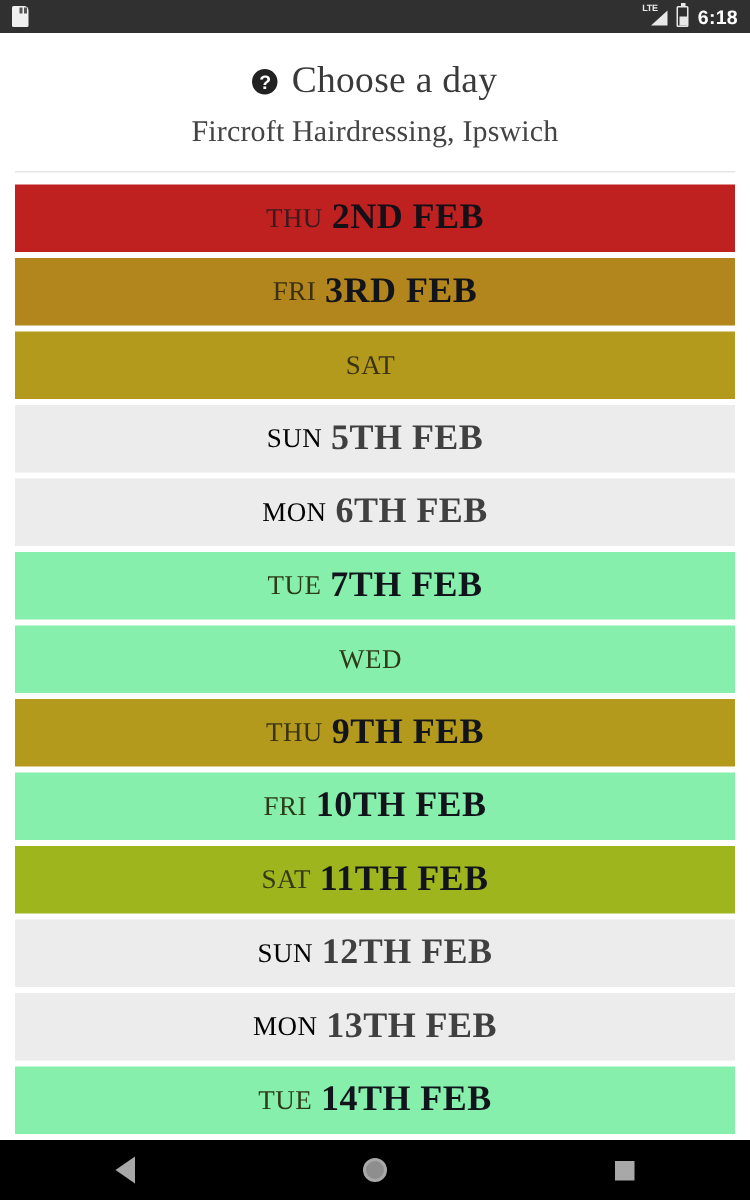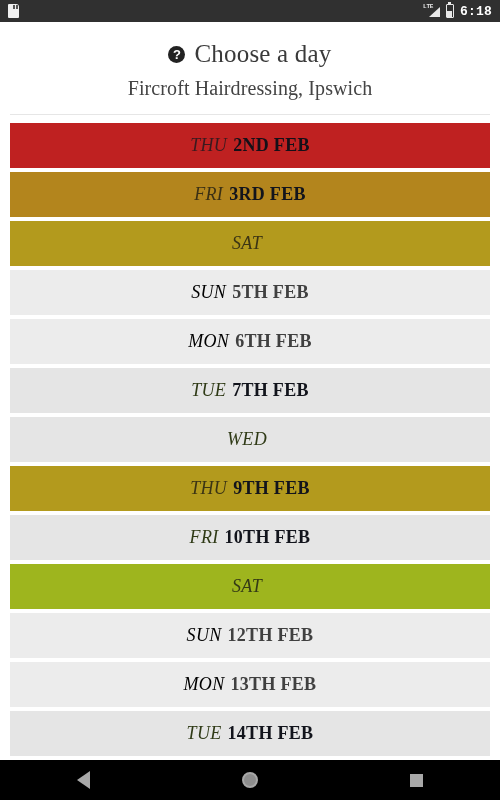--- a/index.html
+++ b/index.html
@@ -23,21 +23,20 @@
     align-items: center;
     justify-content: space-between;
     padding: 0 8px;
     box-sizing: border-box;
     font-family: "Liberation Sans", sans-serif;
   }
   .status-left, .status-right {
     display: flex;
     align-items: center;
     gap: 6px;
-    font-family: Liberation Mono, monospace;
   }
   .sd-icon {
     width: 11px;
     height: 14px;
     background: #f0f0f0;
     position: relative;
     border-radius: 1px 3px 1px 1px;
   }
   .sd-icon::before {
     content: "";
@@ -153,43 +152,42 @@
   .day-row {
     height: 45px;
     margin-bottom: 4px;
     display: flex;
     align-items: center;
     justify-content: center;
     box-sizing: border-box;
     cursor: pointer;
   }
   .day-row .dow {
-    font-style: italic;
     font-size: 18px;
     letter-spacing: 0.3px;
     margin-right: 6px;
   }
   .day-row .date {
     font-weight: bold;
-    font-size: 18px;
+    font-size: 24px;
     letter-spacing: 0.3px;
     color: #12141c;
   }
   
   .state-red   { background: #bf2121; }
   .state-red .dow  { color: #3b1a1f; }
   .state-red .date { color: #141018; }
 
   .state-amber { background: #b3851d; }
   .state-amber .dow  { color: #3b3014; }
 
   .state-olive { background: #b39a1d; }
   .state-olive .dow  { color: #3b3414; }
 
-  .state-green { background: #e5e5e5; }
+  .state-green { background: #86efac; }
   .state-green .dow  { color: #2f3a16; }
 
   .state-lime  { background: #9eb51e; }
   .state-lime .dow  { color: #343a16; }
 
   .state-grey  { background: #ececec; }
   .state-grey .dow  { color: #000000; }
   .state-grey .date { color: #404040; }
 
   
@@ -285,20 +283,21 @@
     <div class="day-row state-olive">
       <span class="dow">THU</span>
       <span class="date">9TH FEB</span>
     </div>
     <div class="day-row state-green">
       <span class="dow">FRI</span>
       <span class="date">10TH FEB</span>
     </div>
     <div class="day-row state-lime">
       <span class="dow">SAT</span>
+      <span class="date">11TH FEB</span>
     </div>
     <div class="day-row state-grey">
       <span class="dow">SUN</span>
       <span class="date">12TH FEB</span>
     </div>
     <div class="day-row state-grey">
       <span class="dow">MON</span>
       <span class="date">13TH FEB</span>
     </div>
     <div class="day-row state-green">

